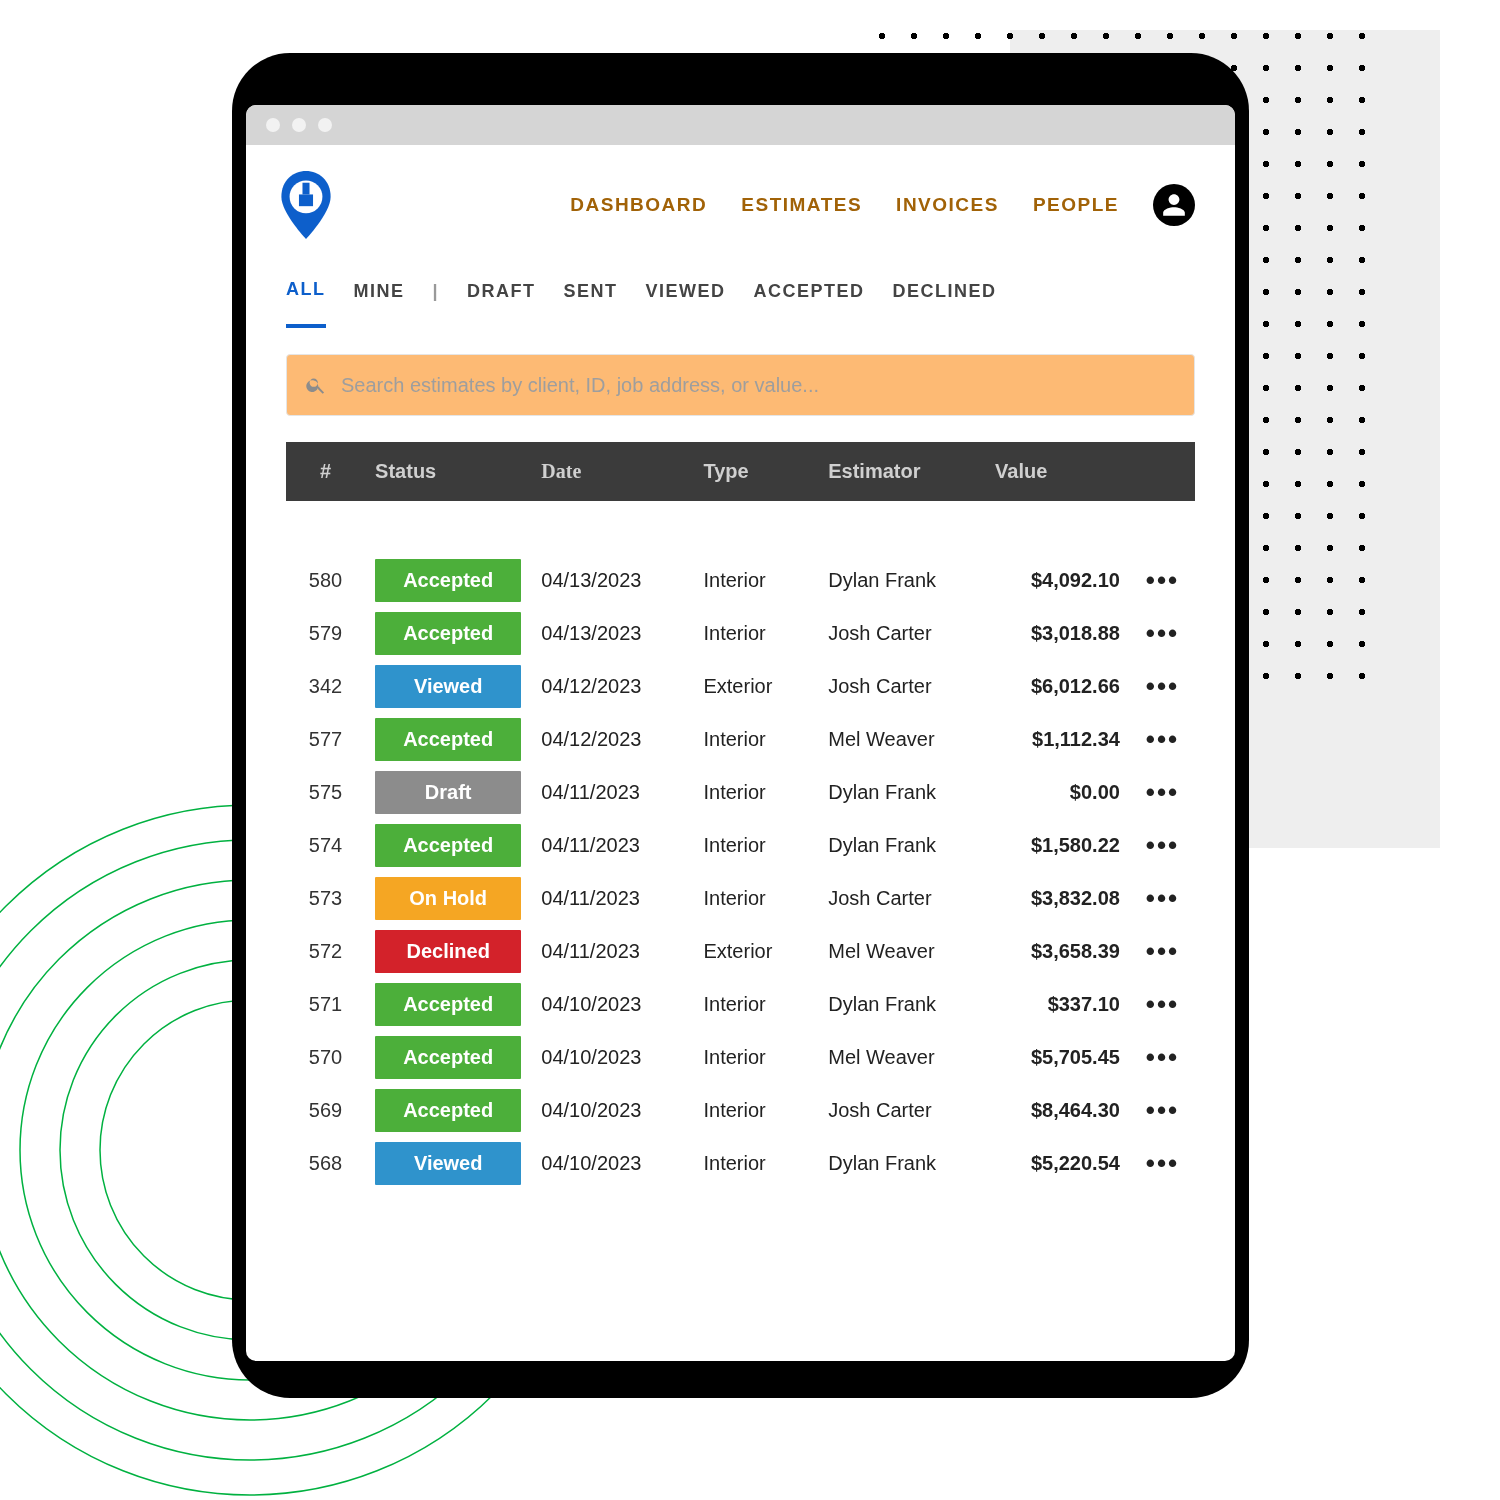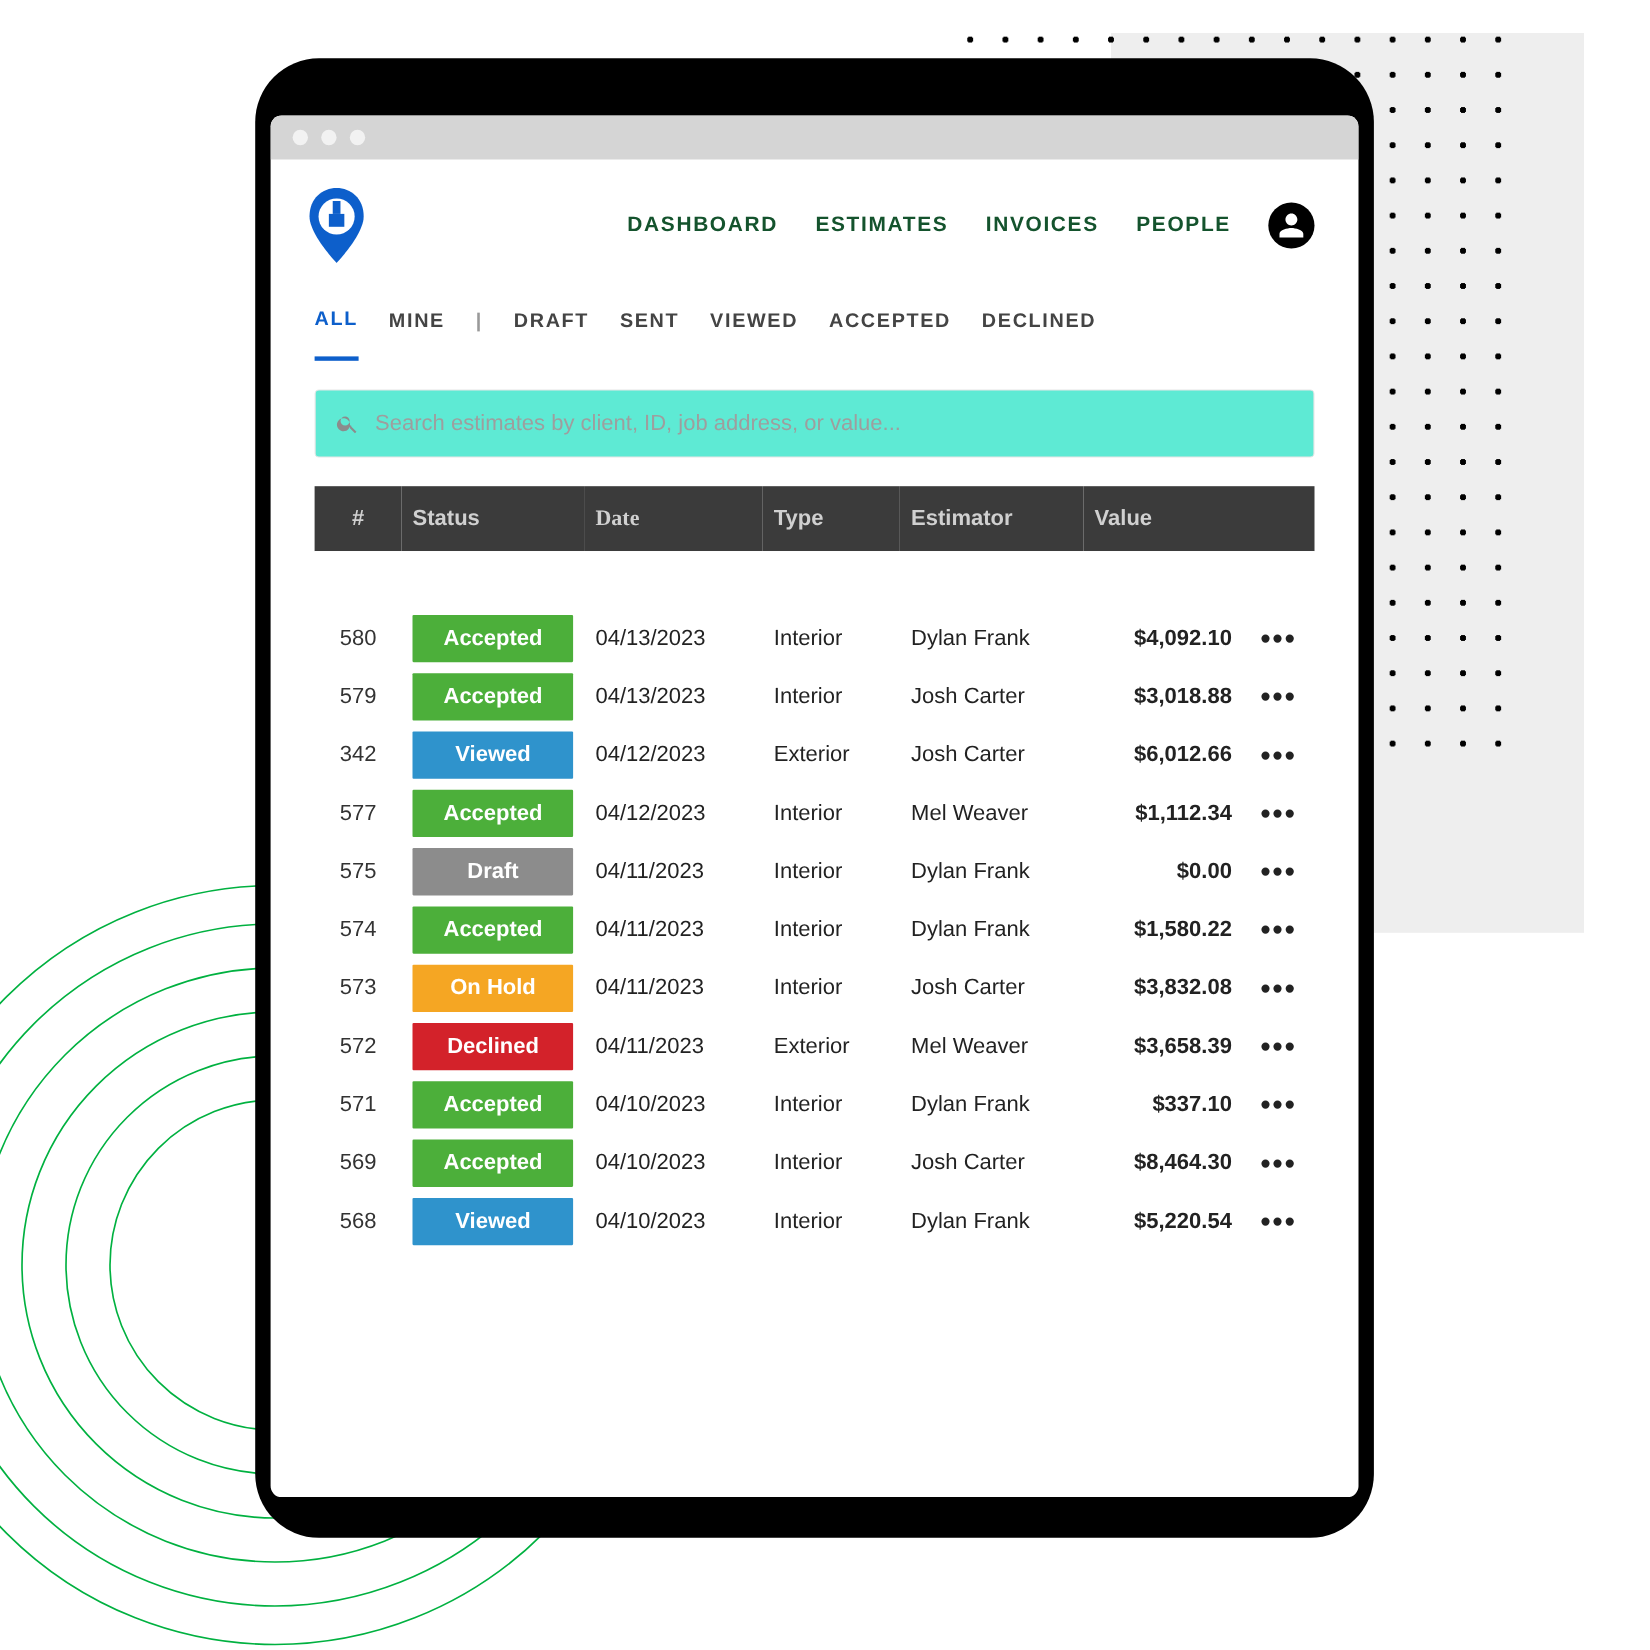--- a/index.html
+++ b/index.html
@@ -12,31 +12,31 @@
   
   .tablet{position:absolute;left:232px;top:53px;width:1017px;height:1345px;background:#000;
     border-radius:58px;}
   .tablet-inner{position:absolute;left:14px;top:52px;width:989px;height:1256px;background:#fff;border-radius:10px;overflow:hidden;}
   .chrome-bar{height:40px;background:#D5D5D5;display:flex;align-items:center;padding-left:20px;gap:12px;}
   .chrome-dot{width:14px;height:14px;border-radius:50%;background:#F2F2F2;}
   
   .app-header{display:flex;align-items:center;justify-content:space-between;padding:26px 40px 26px 30px;}
   .logo{width:60px;height:68px;}
   .nav{display:flex;align-items:center;gap:34px;}
-  .nav a{font-size:19px;font-weight:700;letter-spacing:1.5px;color:#14532d;text-decoration:none;cursor:pointer;}
+  .nav a{font-size:19px;font-weight:700;letter-spacing:1.5px;color:#a16207;text-decoration:none;cursor:pointer;}
   .avatar{width:42px;height:42px;border-radius:50%;background:#000;display:flex;align-items:center;justify-content:center;}
   .avatar svg{width:26px;height:26px;fill:#fff;}
   
   .filters{display:flex;align-items:center;gap:28px;padding:14px 40px 0 40px;font-size:18px;font-weight:700;letter-spacing:1.5px;color:#444;}
   .filters span{padding-bottom:24px;cursor:pointer;}
   .filters .active{color:#0D5FCB;border-bottom:4px solid #0D5FCB;}
   .filters .sep{color:#999;cursor:default;}
   
   .search-wrap{padding:26px 40px 0 40px;}
-  .search{display:flex;align-items:center;gap:12px;height:60px;background:#5eead4;border:1px solid #E5E5E5;border-radius:4px;padding:0 18px;}
+  .search{display:flex;align-items:center;gap:12px;height:60px;background:#fdba74;border:1px solid #E5E5E5;border-radius:4px;padding:0 18px;}
   .search svg{width:22px;height:22px;fill:#8C8C8C;}
   .search input{flex:1;border:none;background:transparent;font-size:20px;color:#444;outline:none;}
   .search input::placeholder{color:#9E9E9E;}
   
   .table-wrap{padding:26px 40px 0 40px;}
   table{width:100%;border-collapse:collapse;}
   thead tr{background:#3B3B3B;}
   thead th{color:#D0D0D0;font-weight:700;font-size:20px;text-align:left;padding:18px 10px;}
   thead th.c-id{text-align:center;width:70px;}
   thead th.c-status{width:170px;}
@@ -229,20 +229,31 @@
               <td class="c-status">
                 <div class="badge" style="background:#4CAF3A">Accepted</div>
               </td>
               <td class="c-date">04/10/2023</td>
               <td class="c-type">Interior</td>
               <td class="c-est">Dylan Frank</td>
               <td class="c-val">$337.10</td>
               <td class="c-act">•••</td>
             </tr>
             <tr>
+              <td class="c-id">570</td>
+              <td class="c-status">
+                <div class="badge" style="background:#4CAF3A">Accepted</div>
+              </td>
+              <td class="c-date">04/10/2023</td>
+              <td class="c-type">Interior</td>
+              <td class="c-est">Mel Weaver</td>
+              <td class="c-val">$5,705.45</td>
+              <td class="c-act">•••</td>
+            </tr>
+            <tr>
               <td class="c-id">569</td>
               <td class="c-status">
                 <div class="badge" style="background:#4CAF3A">Accepted</div>
               </td>
               <td class="c-date">04/10/2023</td>
               <td class="c-type">Interior</td>
               <td class="c-est">Josh Carter</td>
               <td class="c-val">$8,464.30</td>
               <td class="c-act">•••</td>
             </tr>

